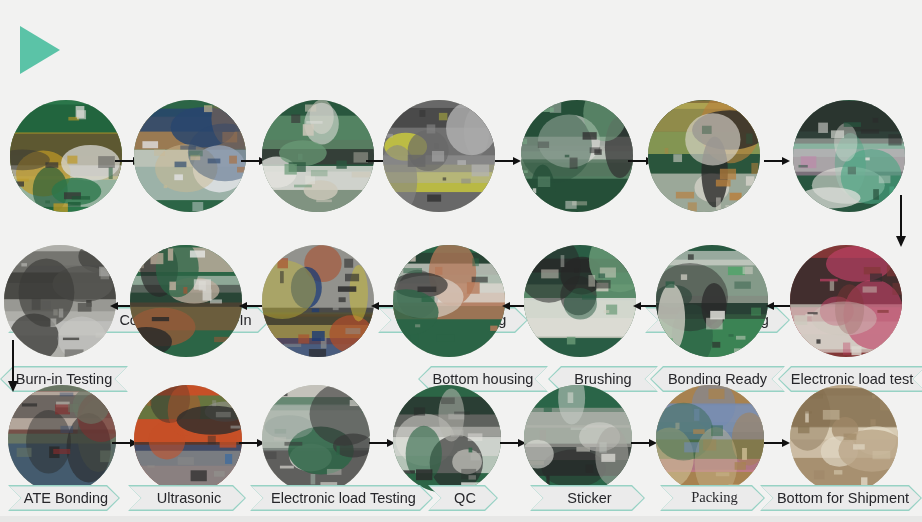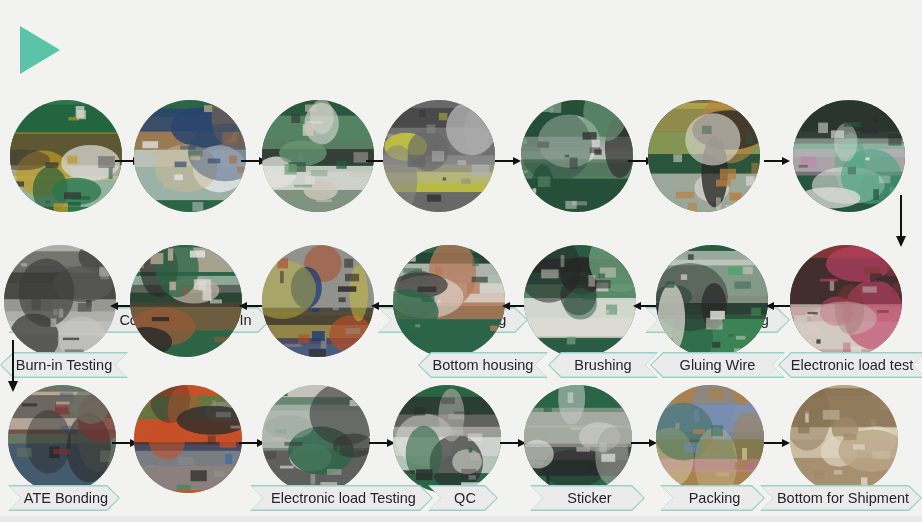--- a/index.html
+++ b/index.html
@@ -30,21 +30,21 @@
 
   
   .row{position:absolute;left:0;width:922px;}
   #row-1{top:100px;height:145px;}
   #row-2{top:245px;height:145px;}
   #row-3{top:385px;height:137px;}
 
   .circle-strip{position:absolute;left:0;top:0;width:922px;height:118px;}
   .label-strip{position:absolute;left:0;width:922px;height:28px;}
   #row-1 .label-strip{top:207px;}
-  #row-2 .label-strip{top:107px;}
+  #row-2 .label-strip{top:121px;}
   #row-3 .label-strip{top:100px;}
   #row-1 .circle-strip{height:105px;}
 
   
   .node{position:absolute;top:0;}
   .photo{
     width:112px;height:112px;border-radius:50%;
     overflow:hidden;position:relative;
     background:#b9bcae;
   }
@@ -633,21 +633,21 @@
       <div class="chev-outer l" style="left: 0px; width: 128px;">
         <div class="chev-inner l" style="width: 125.2px;">Burn-in Testing</div>
       </div>
       <div class="chev-outer l" style="left: 548px; width: 110px;">
         <div class="chev-inner l" style="width: 107.2px;">Brushing</div>
       </div>
       <div class="chev-outer l" style="left: 418px; width: 130px;">
         <div class="chev-inner l" style="width: 127.2px;">Bottom housing</div>
       </div>
       <div class="chev-outer l" style="left: 650px; width: 135px;">
-        <div class="chev-inner l" style="width: 132.2px;">Gluing Wire</div>
+        <div class="chev-inner l" style="width: 132.2px;">Bonding Ready</div>
       </div>
       <div class="chev-outer l" style="left: 778px; width: 148px;">
         <div class="chev-inner l" style="width: 145.2px;">Electronic load test</div>
       </div>
     </div>
 </div>
 
 <div class="row" id="row-3">
   <div class="circle-strip">
       <div class="node" style="left: 8px;">
@@ -889,30 +889,33 @@
             <rect x="74.5" y="31.7" width="4.8" height="5.9" fill="#a8906e" opacity="0.76"></rect>
             <rect x="0" y="0" width="100" height="100" fill="#000" opacity="0.05"></rect>
           </svg>
         </div>
       </div>
     </div>
   <div class="label-strip">
       <div class="chev-outer r" style="left: 8px; width: 112px;">
         <div class="chev-inner r" style="width: 109.2px;">ATE Bonding</div>
       </div>
+      <div class="chev-outer r" style="left: 128px; width: 118px;">
+        <div class="chev-inner r" style="width: 115.2px;">Ultrasonic</div>
+      </div>
       <div class="chev-outer r" style="left: 250px; width: 183px;">
         <div class="chev-inner r" style="width: 180.2px;">Electronic load Testing</div>
       </div>
       <div class="chev-outer r" style="left: 428px; width: 70px;">
         <div class="chev-inner r" style="width: 67.2px;">QC</div>
       </div>
       <div class="chev-outer r" style="left: 530px; width: 115px;">
         <div class="chev-inner r" style="width: 112.2px;">Sticker</div>
       </div>
-      <div class="chev-outer r" style="left: 660px; width: 105px;">
+      <div class="chev-outer r" style="left: 660px; width: 105px; font-family: Liberation Serif, serif;">
         <div class="chev-inner r" style="width: 102.2px;">Packing</div>
       </div>
       <div class="chev-outer r" style="left: 760px; width: 162px;">
         <div class="chev-inner r" style="width: 159.2px;">Bottom for Shipment</div>
       </div>
     </div>
 </div>
 
 <div class="varrow" id="connector-row1-row2">
   <div class="vshaft"></div>

